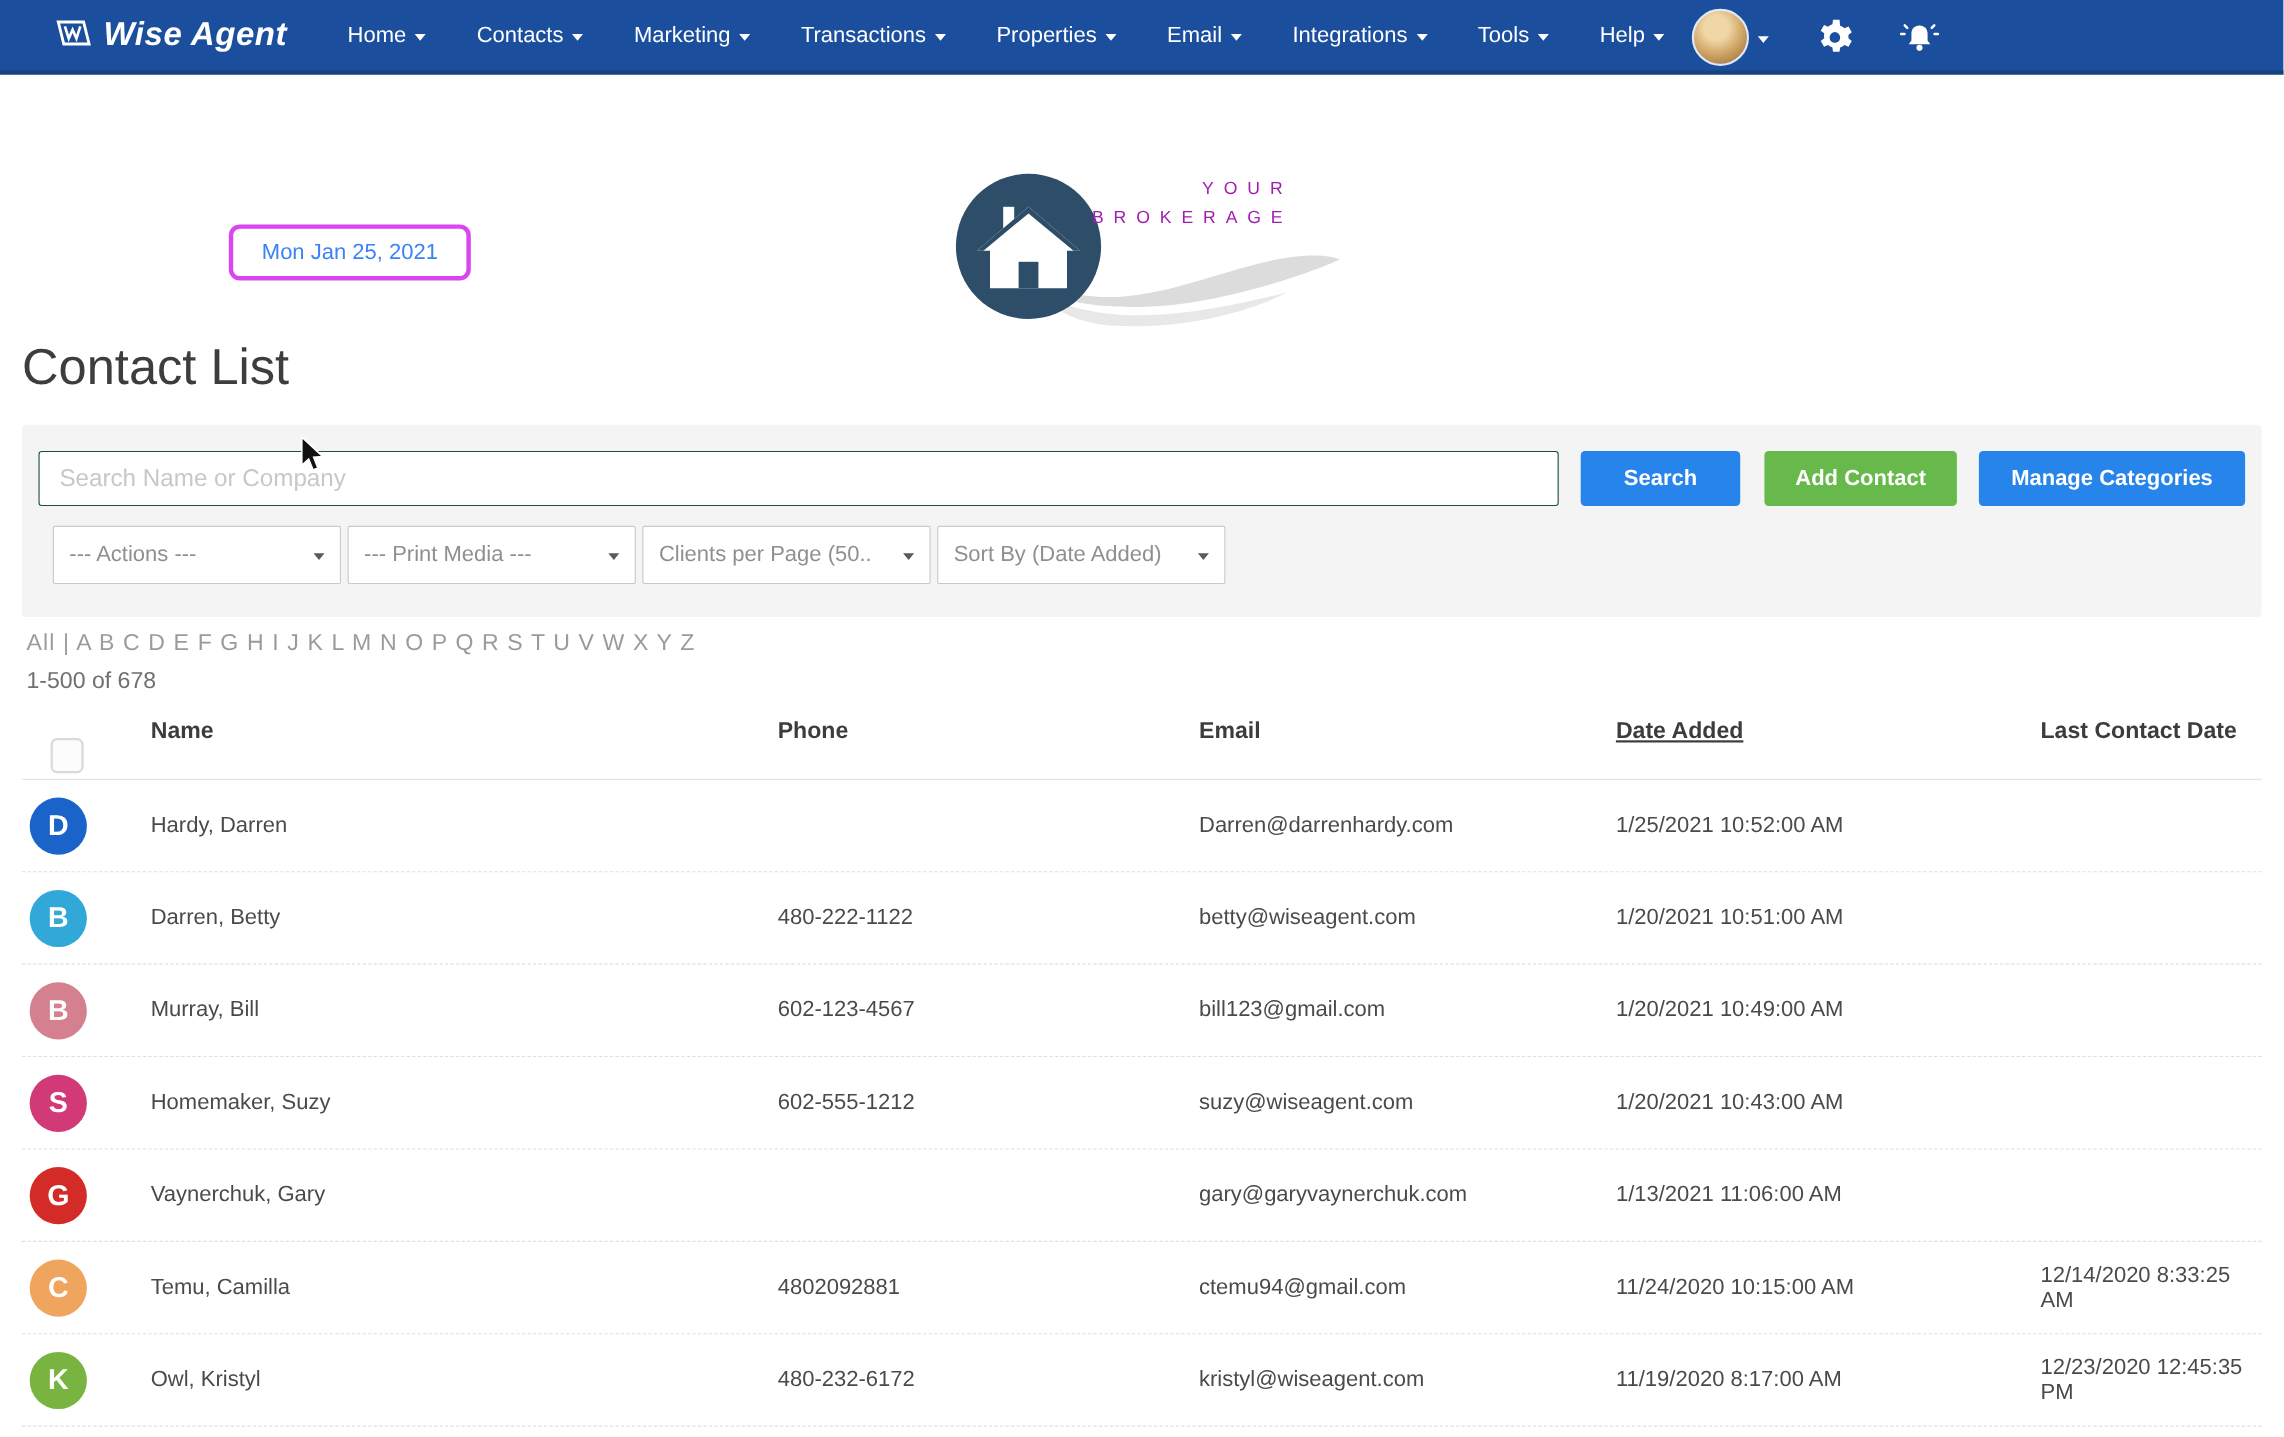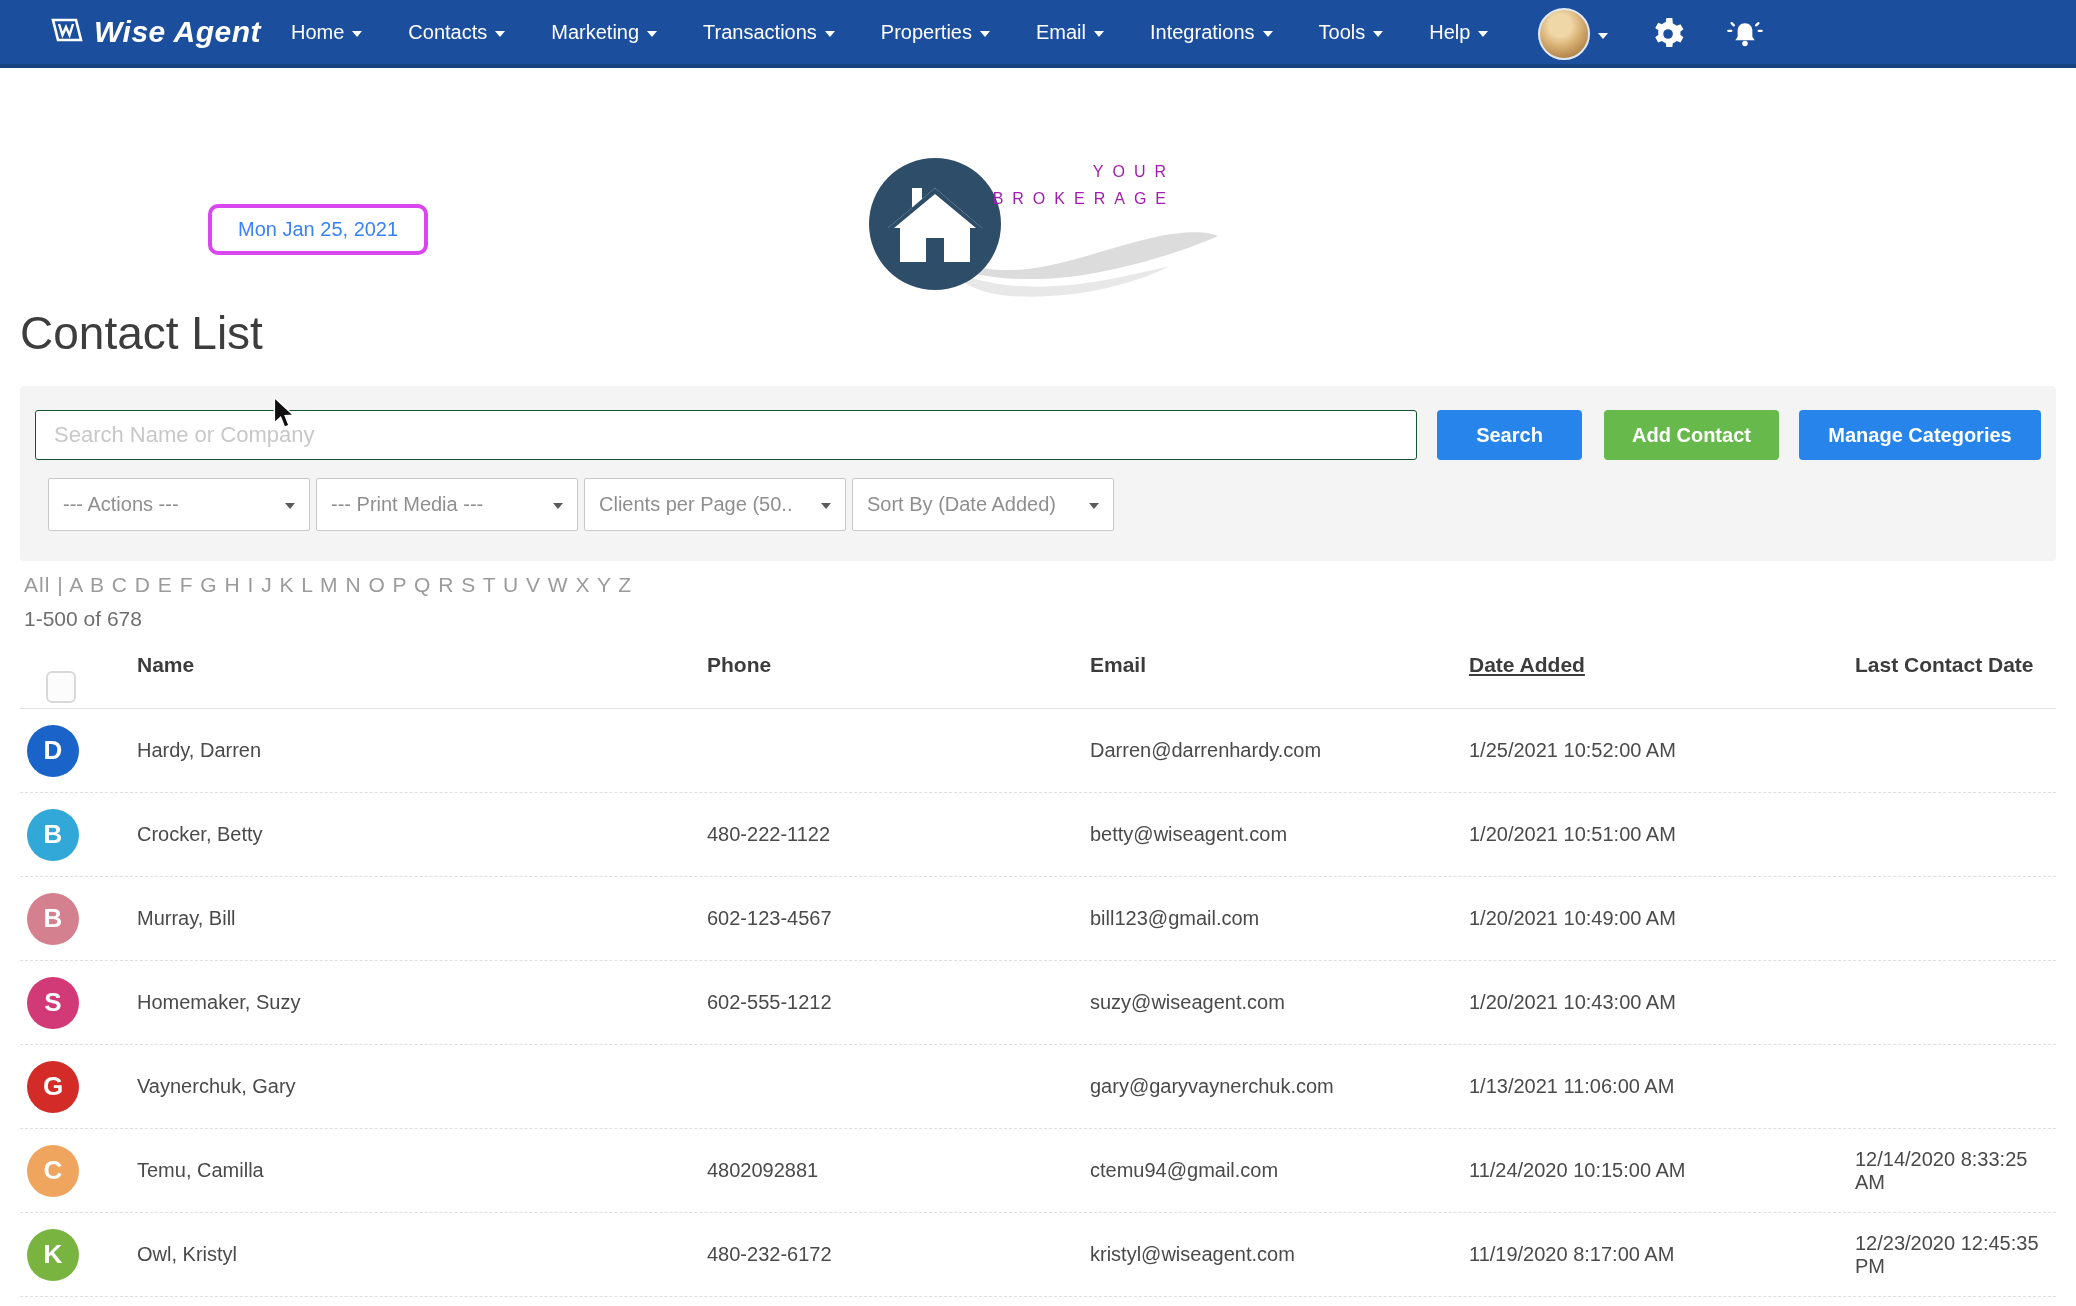--- a/index.html
+++ b/index.html
@@ -4,21 +4,21 @@
 <style>
   * { margin:0; padding:0; box-sizing:border-box; }
   html,body { width:2076px; height:1306px; overflow:hidden; background:#fff;
               font-family:"Liberation Sans", sans-serif; }
 
   
   .navbar { position:relative; height:68px; background:#1b4f9e;
             border-bottom:4px solid #16427f; display:flex; }
   .brand { display:flex; align-items:center; gap:10px; margin-left:50px; }
   .brand-text { color:#fff; font-size:30px; font-weight:bold; font-style:italic; letter-spacing:.5px; }
-  .nav-items { display:flex; align-items:center; margin-left:30px; gap:46px; }
+  .nav-items { display:flex; align-items:center; margin-left:55px; gap:46px; }
   .nav-item { color:#fff; font-size:20px; display:flex; align-items:center; gap:8px; cursor:pointer; white-space:nowrap; }
   .caret { width:0; height:0; border-left:5px solid transparent; border-right:5px solid transparent;
            border-top:6px solid #fff; display:inline-block; margin-top:3px; }
   .nav-right { position:absolute; left:1538px; top:0; height:68px; display:flex; align-items:center; gap:42px; }
   .avatar-wrap { display:flex; align-items:center; gap:8px; }
   .avatar { width:52px; height:52px; border-radius:50%; border:2px solid #dfe8f5;
             background:radial-gradient(circle at 42% 32%, #f0d7a8 0 26%, #d9b276 48%, #b98c52 72%, #8a6538 100%); }
   .icon-btn { display:flex; align-items:center; justify-content:center; cursor:pointer; }
 
   
@@ -219,21 +219,21 @@
     <div class="initial" style="background-color: rgb(26, 99, 201);">D</div>
     <div class="cell c2">Hardy, Darren</div>
     <div class="cell c3"></div>
     <div class="cell c4">Darren@darrenhardy.com</div>
     <div class="cell c5">1/25/2021 10:52:00 AM</div>
     <div class="cell c6"></div>
   </div>
 
   <div class="grid row">
     <div class="initial" style="background-color: rgb(49, 168, 216);">B</div>
-    <div class="cell c2">Crocker, Betty</div>
+    <div class="cell c2">Darren, Betty</div>
     <div class="cell c3">480-222-1122</div>
     <div class="cell c4">betty@wiseagent.com</div>
     <div class="cell c5">1/20/2021 10:51:00 AM</div>
     <div class="cell c6"></div>
   </div>
 
   <div class="grid row">
     <div class="initial" style="background-color: rgb(213, 128, 142);">B</div>
     <div class="cell c2">Murray, Bill</div>
     <div class="cell c3">602-123-4567</div>

